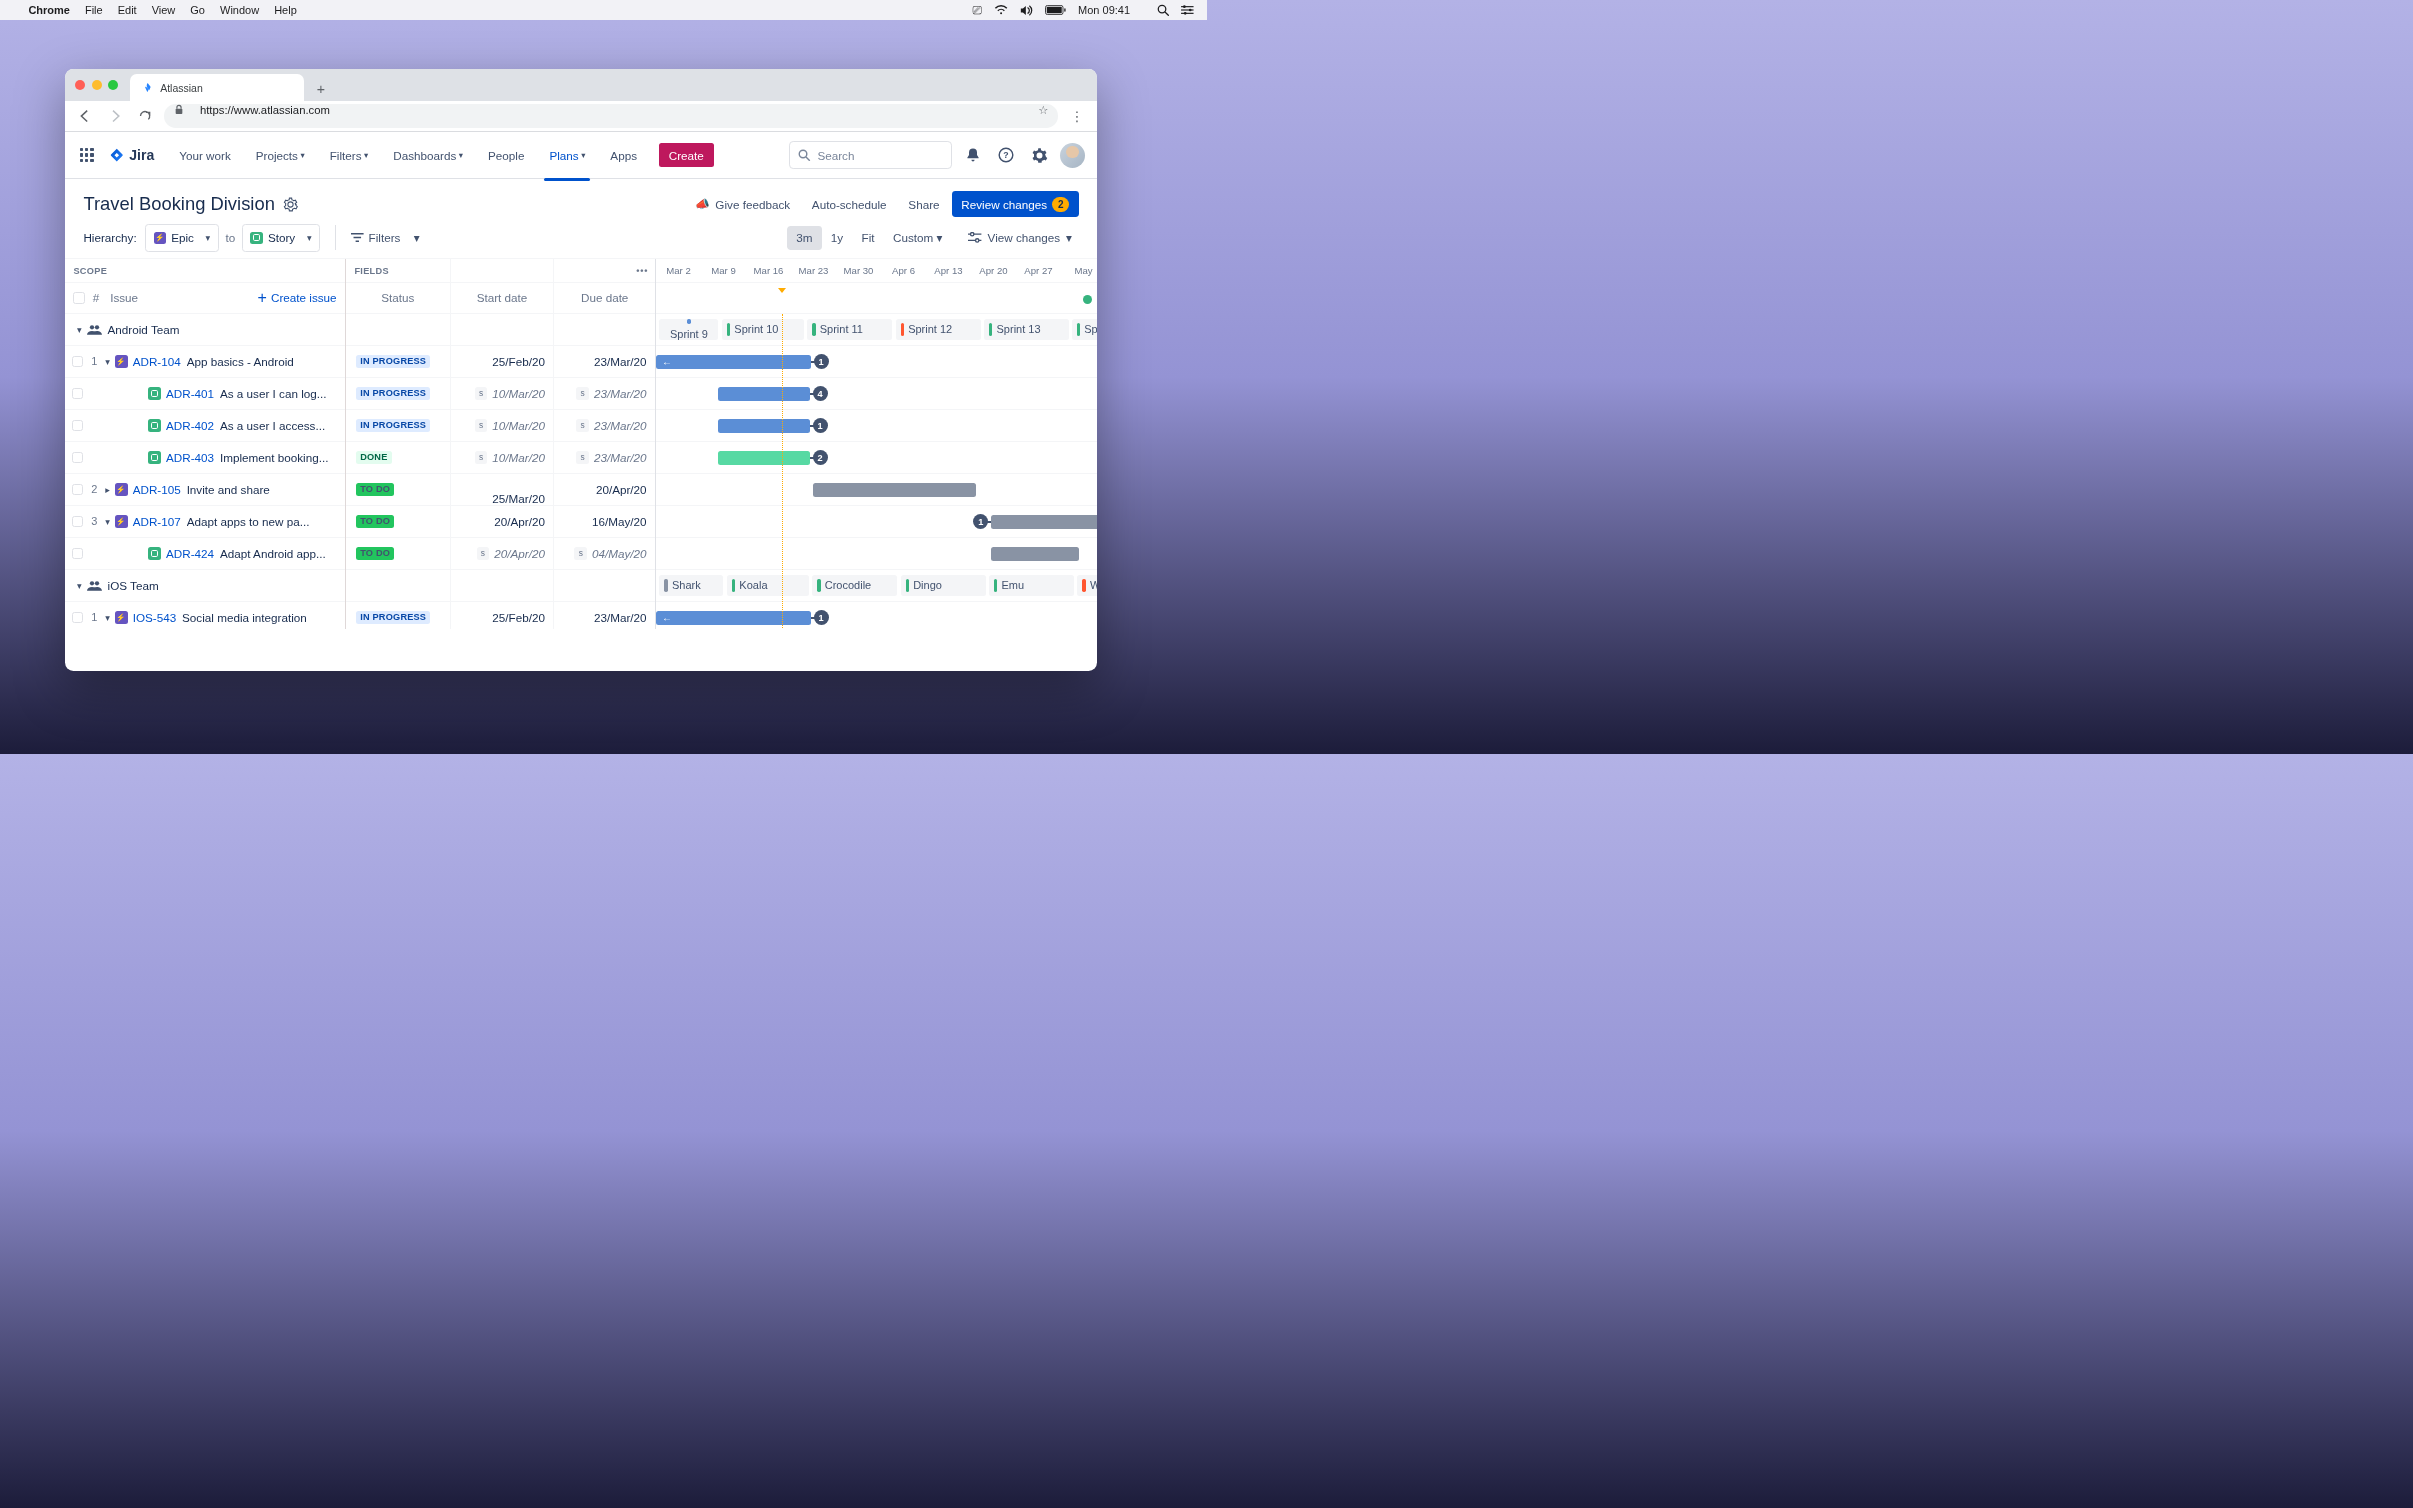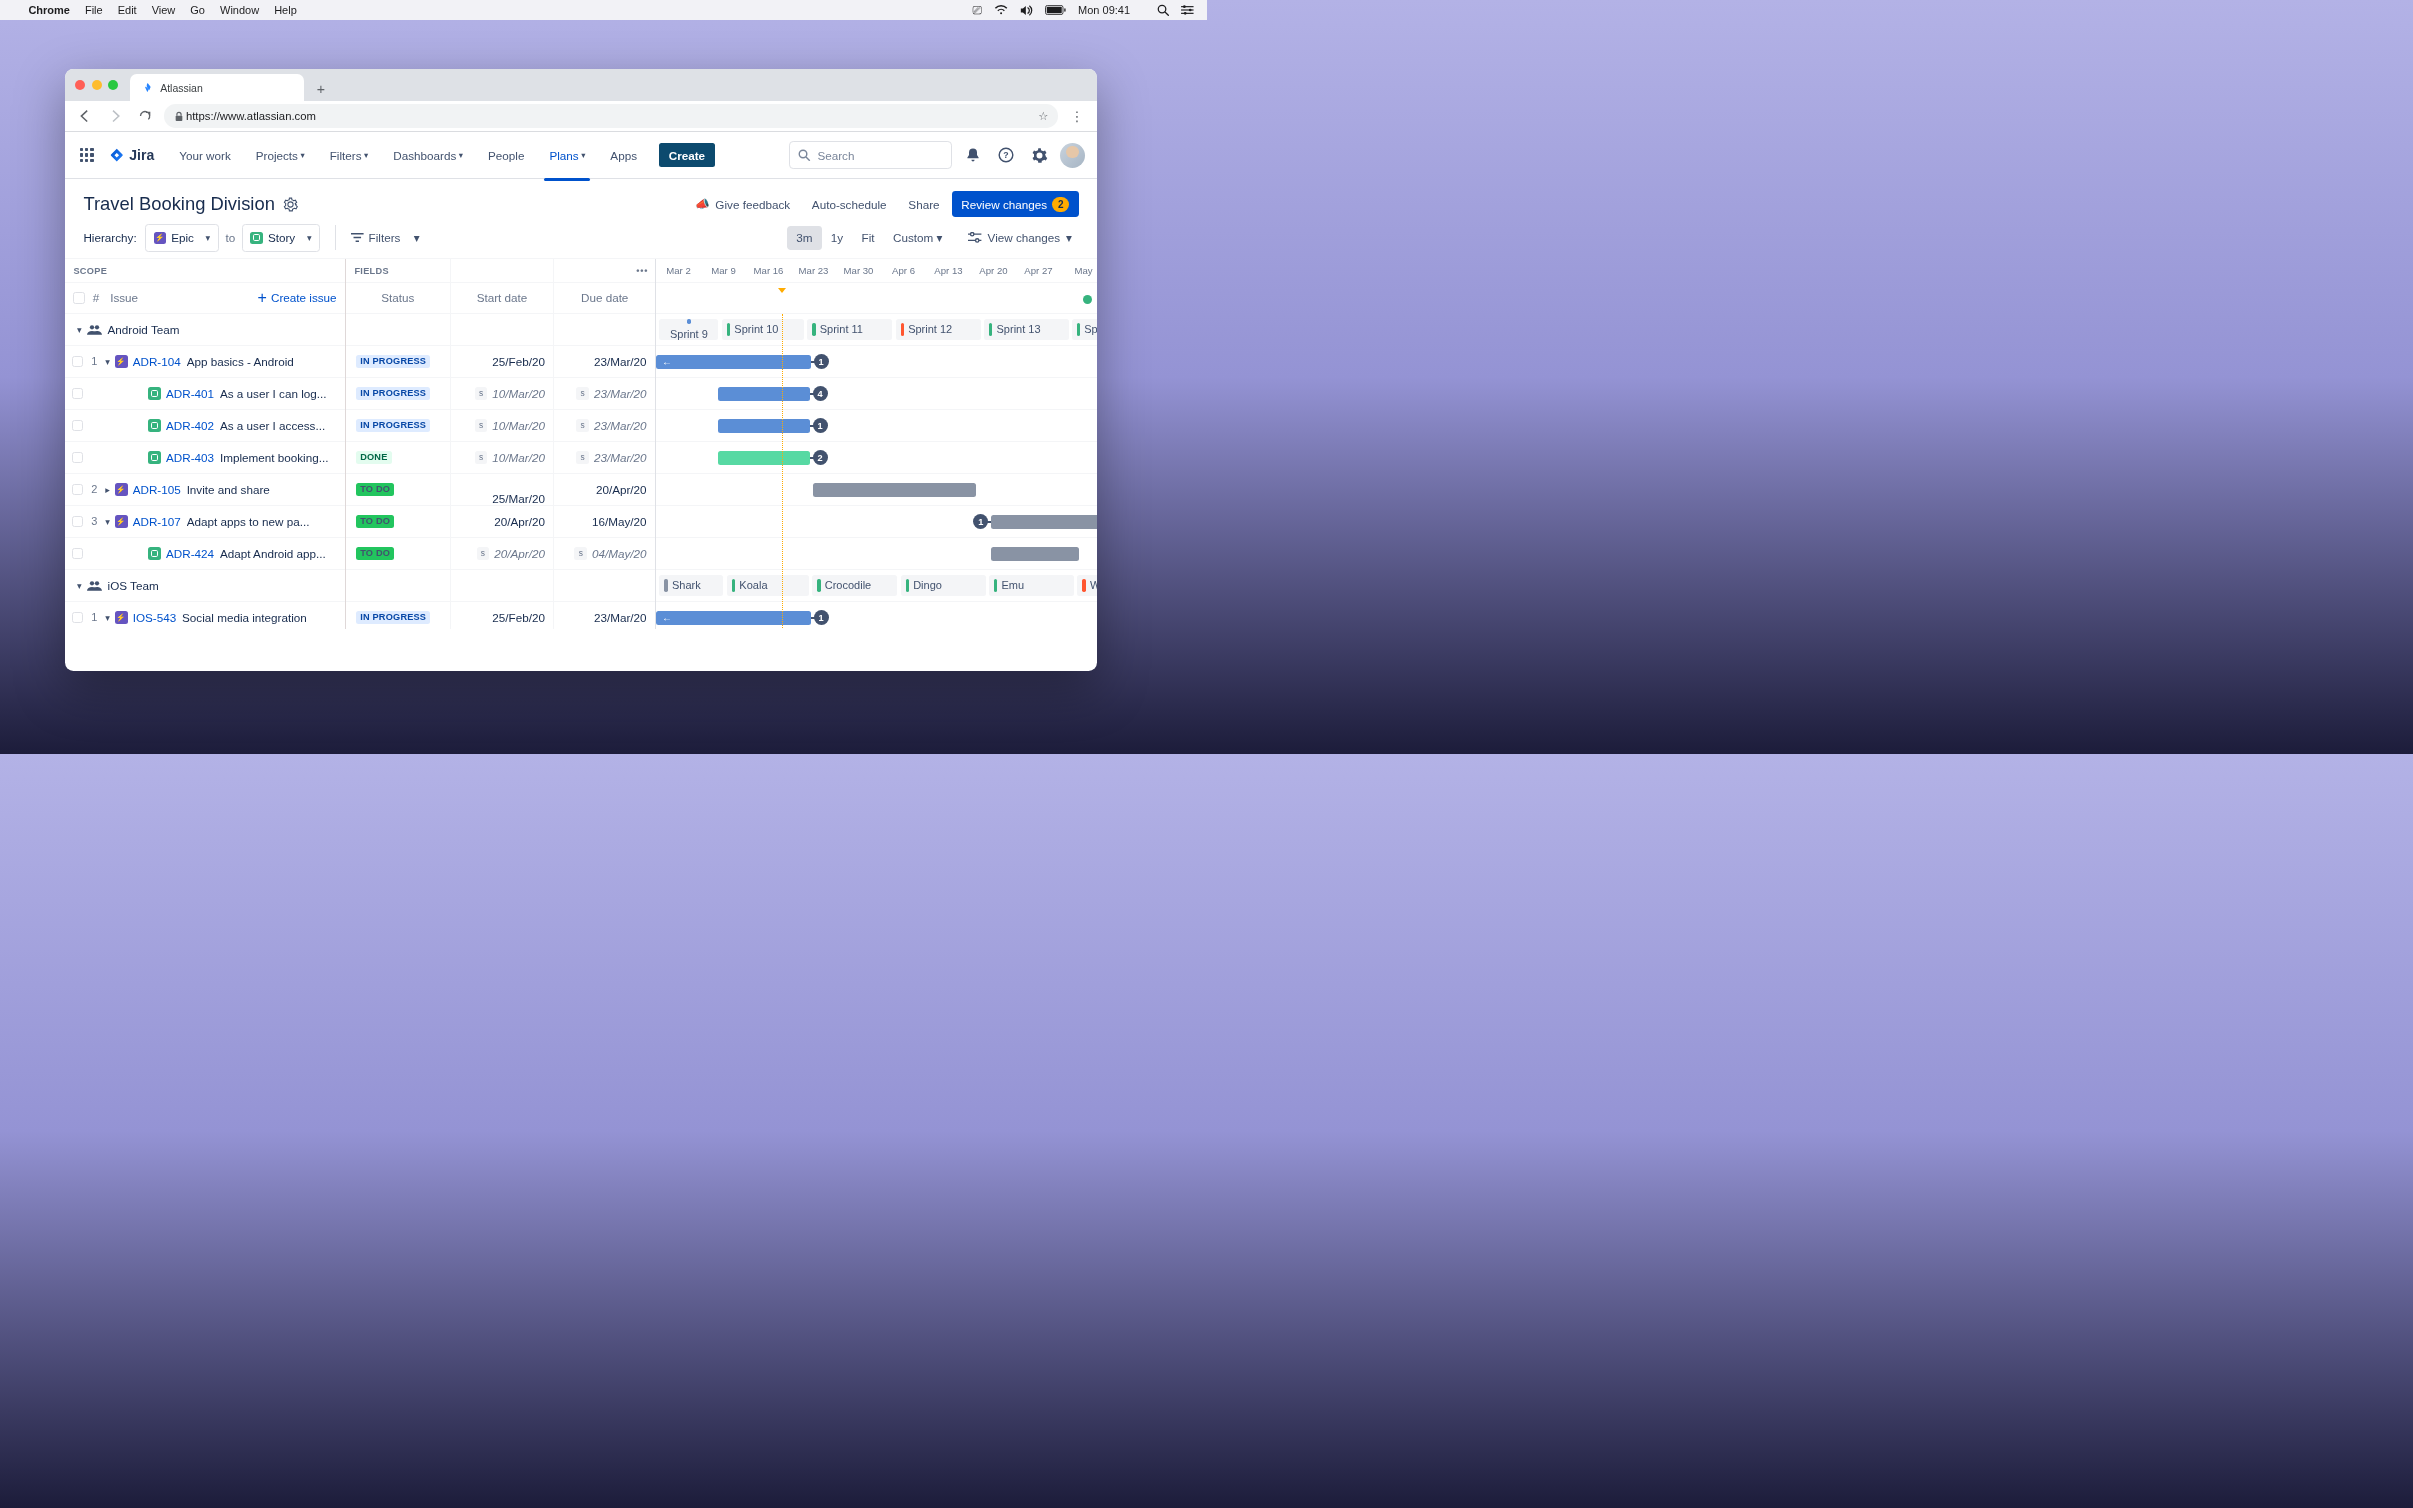--- a/index.html
+++ b/index.html
@@ -18,35 +18,35 @@
 .tabbar { height:32px; background:#dee1e6; display:flex; align-items:flex-end; padding-left:10px; }
 .traffic { display:flex; gap:6.7px; align-items:center; height:100%; padding-right:11.7px; }
 .traffic span { width:10px; height:10px; border-radius:50%; }
 .tr-r{background:#ff5f57}.tr-y{background:#febc2e}.tr-g{background:#28c840}
 .tab { height:27px; background:#fff; border-radius:6.7px 6.7px 0 0; display:flex; align-items:center; padding:0 11.7px; min-width:174px; font-size:10.5px; color:#3c4043; gap:6.7px; }
 .tab-ico { width:11.7px; height:11.7px; display:flex; }
 .newtab { width:23.5px; height:23.5px; display:flex; align-items:center; justify-content:center; color:#5f6368; font-size:14.2px; margin-left:5px; }
 .addr { height:31px; background:#fff; border-bottom:0.8px solid #dadce0; display:flex; align-items:center; padding:0 8.4px; gap:6.7px; }
 .nav-ico { width:23.5px; height:23.5px; display:flex; align-items:center; justify-content:center; color:#5f6368; border-radius:50%; }
 .nav-ico.dis{color:#bdc1c6}
-.urlbar { flex:1; height:23.5px; background:#f1f3f4; border-radius:11.7px; display:flex; align-items:center; padding:0 10px; font-size:11.3px; color:#202124; gap:2px; }
+.urlbar { flex:1; height:23.5px; background:#f1f3f4; border-radius:11.7px; display:flex; padding:0 10px; font-size:11.3px; color:#202124; gap:16px; }
 .urlbar .lock { color:#5f6368; font-size:10px; }
 .urlbar .star { margin-left:auto; color:#5f6368; }
 
 
 .jira-nav { height:47px; border-bottom:0.8px solid #dfe1e6; display:flex; align-items:center; padding:0 11.7px; gap:5px; }
 .app-sw { width:20px; height:20px; display:grid; grid-template-columns:repeat(3,3.4px); grid-template-rows:repeat(3,3.4px); grid-gap:2.1px; align-content:center; justify-content:center; }
 .app-sw span{background:#42526e;border-radius:0.8px}
 .jira-logo { display:flex; align-items:center; gap:4.2px; margin-left:5px; margin-right:15px; color:#253858; font-weight:600; font-size:14px; }
 .jira-logo svg{width:18.4px;height:18.4px}
 .jn-item { padding:5px 5px; font-size:11.7px; color:#42526e; display:flex; align-items:center; gap:2.5px; margin-right:10px; }
 .jn-item.active{color:#0052cc;font-weight:400;position:relative}
 .jn-item.active::after{content:"";position:absolute;left:0;right:0;bottom:-14.2px;height:2.5px;background:#0052cc;border-radius:1.7px}
 .jn-item .chev{font-size:8.4px;color:#42526e}
-.btn-create { background:#0c4a6e; color:#fff; border:none; padding:5.9px 10px; border-radius:2.5px; font-size:11.7px; font-weight:700; margin-left:1.7px; }
+.btn-create { background:#be185d; color:#fff; border:none; padding:5.9px 10px; border-radius:2.5px; font-size:11.7px; font-weight:400; margin-left:1.7px; }
 .jn-search { margin-left:auto; width:163px; height:28px; border:1.7px solid #dfe1e6; border-radius:4.2px; display:flex; align-items:center; padding:0 8.4px; gap:6.7px; color:#7a869a; font-size:11.7px; }
 .jn-ico { width:25px; height:25px; display:flex; align-items:center; justify-content:center; color:#42526e; margin-left:3.4px; }
 .avatar { width:25px; height:25px; border-radius:50%; background:linear-gradient(135deg,#c9d3dd,#a6b5c4); margin-left:3.4px; overflow:hidden; position:relative; }
 .avatar::after{content:"";position:absolute;left:5.9px;top:3.4px;width:12.6px;height:12.6px;border-radius:50%;background:#e6c7a8}
 
 
 .page-hdr { padding:11.7px 18.4px 0; display:flex; align-items:center; }
 .page-title { font-size:18.4px; font-weight:500; color:#172b4d; display:flex; align-items:center; gap:8.4px; }
 .gear { color:#42526e; font-size:14.2px; }
 .ph-actions { margin-left:auto; display:flex; align-items:center; gap:3.4px; }

